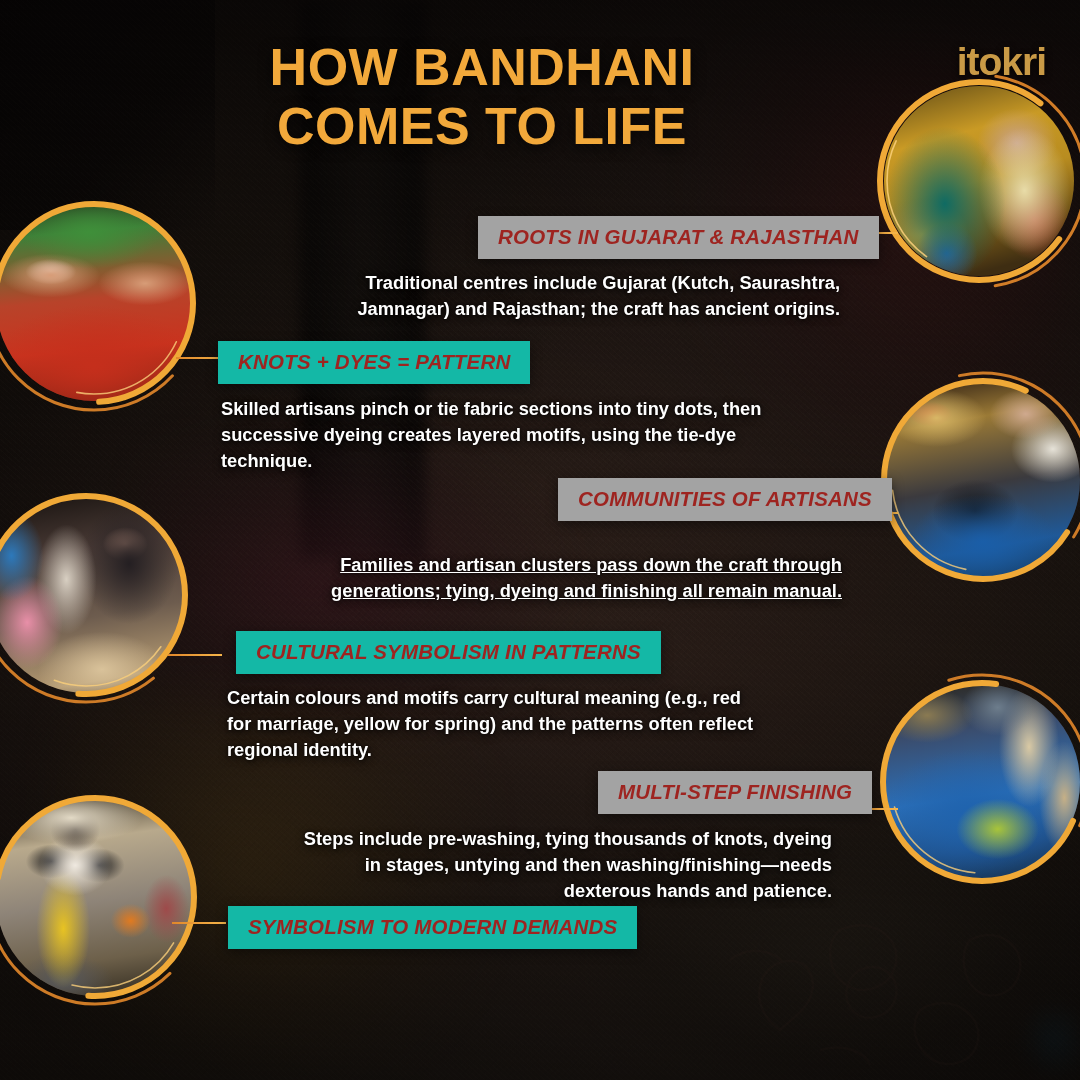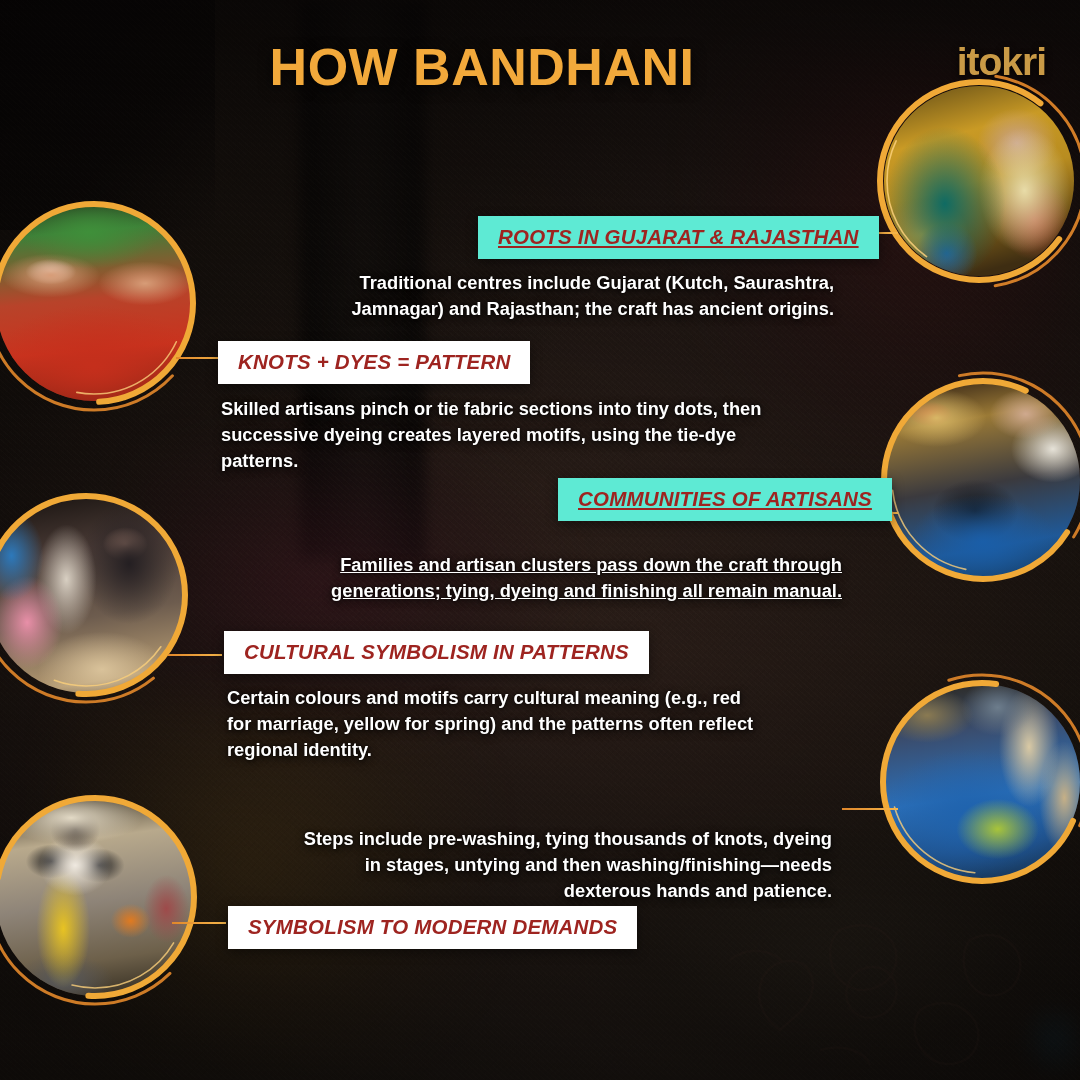--- a/index.html
+++ b/index.html
@@ -137,22 +137,22 @@
     display: flex; align-items: center;
     padding: 9px 20px 10px 20px;
     font-size: 20.5px;
     font-weight: bold;
     font-style: italic;
     letter-spacing: .2px;
     white-space: nowrap;
     color: #9E2420;
     box-shadow: 0 3px 11px rgba(0,0,0,.45);
   }
-  .chip.cream  { background: #5eead4; color: #9E2420; text-decoration: underline; }
-  .chip.amber  { background: #ffffff; color: #9E2420; }
+  .chip.cream  { background: #a3a3a3; color: #9E2420; }
+  .chip.amber  { background: #14b8a6; color: #9E2420; }
 
   
   .body-text {
     position: absolute;
     color: #FFFFFF;
     font-size: 18.3px;
     font-weight: bold;
     line-height: 1.42;
     text-shadow: 0 2px 8px rgba(0,0,0,.85), 0 0 3px rgba(0,0,0,.7);
   }
@@ -182,20 +182,21 @@
       <path d="M100 150 C126 142 146 154 150 165"></path>
       <path d="M10 60 C30 44 56 52 62 62"></path>
     </g>
   </svg>
   <div class="bg-teal"></div>
   <div class="bg-weave"></div>
   <div class="bg-veil"></div>
 
   <div class="title">
     <span>HOW BANDHANI</span>
+    <span>COMES TO LIFE</span>
   </div>
 
   <div class="logo">itokri</div>
 
   <div class="photo" style="left:884px; top:86px; width:190px; height:190px;">
     <div class="inner" style="background:
         radial-gradient(ellipse 55% 70% at 32% 62%, #0f6b63 0%, rgba(10,60,56,0) 58%),
         radial-gradient(ellipse 40% 55% at 74% 55%, #e8dca8 0%, rgba(220,200,150,0) 60%),
         radial-gradient(ellipse 30% 26% at 70% 30%, #caa38c 0%, rgba(190,150,124,0) 70%),
         radial-gradient(ellipse 26% 30% at 79% 70%, #b4543f 0%, rgba(150,70,52,0) 72%),
@@ -293,36 +294,39 @@
   <svg class="ring" style="left:-18px; top:784px; width:226px; height:226px;" viewBox="0 0 226 226">
     <circle cx="113" cy="113" r="99" fill="none" stroke="#F0A937" stroke-width="6" stroke-dasharray="455 168" stroke-dashoffset="-330" stroke-linecap="round"></circle>
     <circle cx="113" cy="113" r="107" fill="none" stroke="#E2872A" stroke-width="3" stroke-dasharray="290 385" stroke-dashoffset="-85" stroke-linecap="round" opacity=".9"></circle>
     <circle cx="113" cy="113" r="91" fill="none" stroke="#FBD07A" stroke-width="1.6" stroke-dasharray="118 455" stroke-dashoffset="-48" stroke-linecap="round" opacity=".8"></circle>
   </svg>
   <div class="connector" style="left:172px; top:922px; width:54px;"></div>
 
   <div class="chip cream" style="left:478px; top:216px;">
     <span>ROOTS IN GUJARAT &amp; RAJASTHAN</span>
   </div>
-  <div class="body-text ta-right" style="left:264px; top:270px; width:570px;">Traditional centres include Gujarat (Kutch, Saurashtra, Jamnagar) and Rajasthan; the craft has ancient origins.</div>
+  <div class="body-text ta-right" style="left:270px; top:270px; width:570px;">Traditional centres include Gujarat (Kutch, Saurashtra, Jamnagar) and Rajasthan; the craft has ancient origins.</div>
 
   <div class="chip amber" style="left:218px; top:341px;">
     <span>KNOTS + DYES = PATTERN</span>
   </div>
-  <div class="body-text ta-left" style="left:221px; top:396px; width:545px;">Skilled artisans pinch or tie fabric sections into tiny dots, then successive dyeing creates layered motifs, using the tie-dye patterns.</div>
+  <div class="body-text ta-left" style="left:221px; top:396px; width:545px;">Skilled artisans pinch or tie fabric sections into tiny dots, then successive dyeing creates layered motifs, using the tie-dye technique.</div>
 
   <div class="chip cream" style="left:538px; top:478px;margin-left:20px;">
     <span>COMMUNITIES OF ARTISANS</span>
   </div>
   <div class="body-text ta-right" style="left:240px; top:552px; width:602px;text-decoration:underline;">Families and artisan clusters pass down the craft through generations; tying, dyeing and finishing all remain manual.</div>
 
-  <div class="chip amber" style="left:224px; top:631px;">
+  <div class="chip amber" style="left:236px; top:631px;">
     <span>CULTURAL SYMBOLISM IN PATTERNS</span>
   </div>
   <div class="body-text ta-left" style="left:227px; top:685px; width:538px;">Certain colours and motifs carry cultural meaning (e.g., red for marriage, yellow for spring) and the patterns often reflect regional identity.</div>
 
+  <div class="chip cream" style="left:598px; top:771px;">
+    <span>MULTI-STEP FINISHING</span>
+  </div>
   <div class="body-text ta-right" style="left:292px; top:826px; width:540px;">Steps include pre-washing, tying thousands of knots, dyeing in stages, untying and then washing/finishing—needs dexterous hands and patience.</div>
 
   <div class="chip amber" style="left:228px; top:906px;">
     <span>SYMBOLISM TO MODERN DEMANDS</span>
   </div>
 
 </div>
 
 </body></html>

